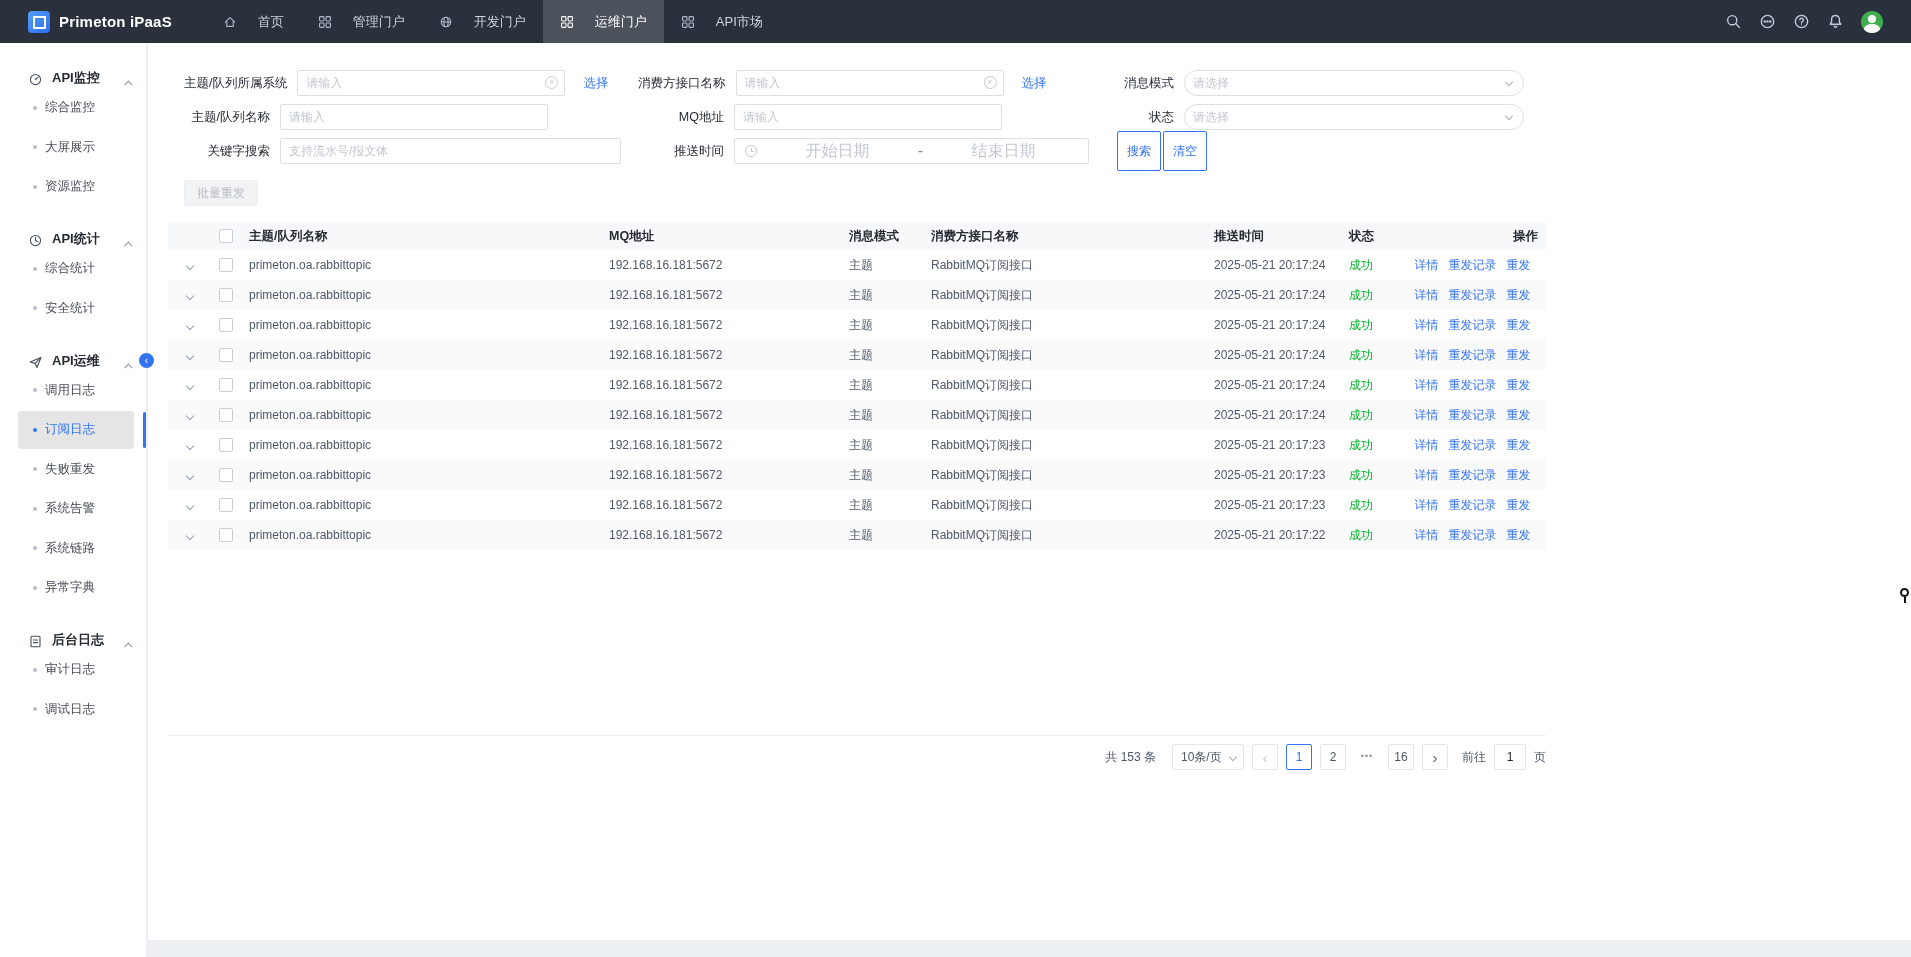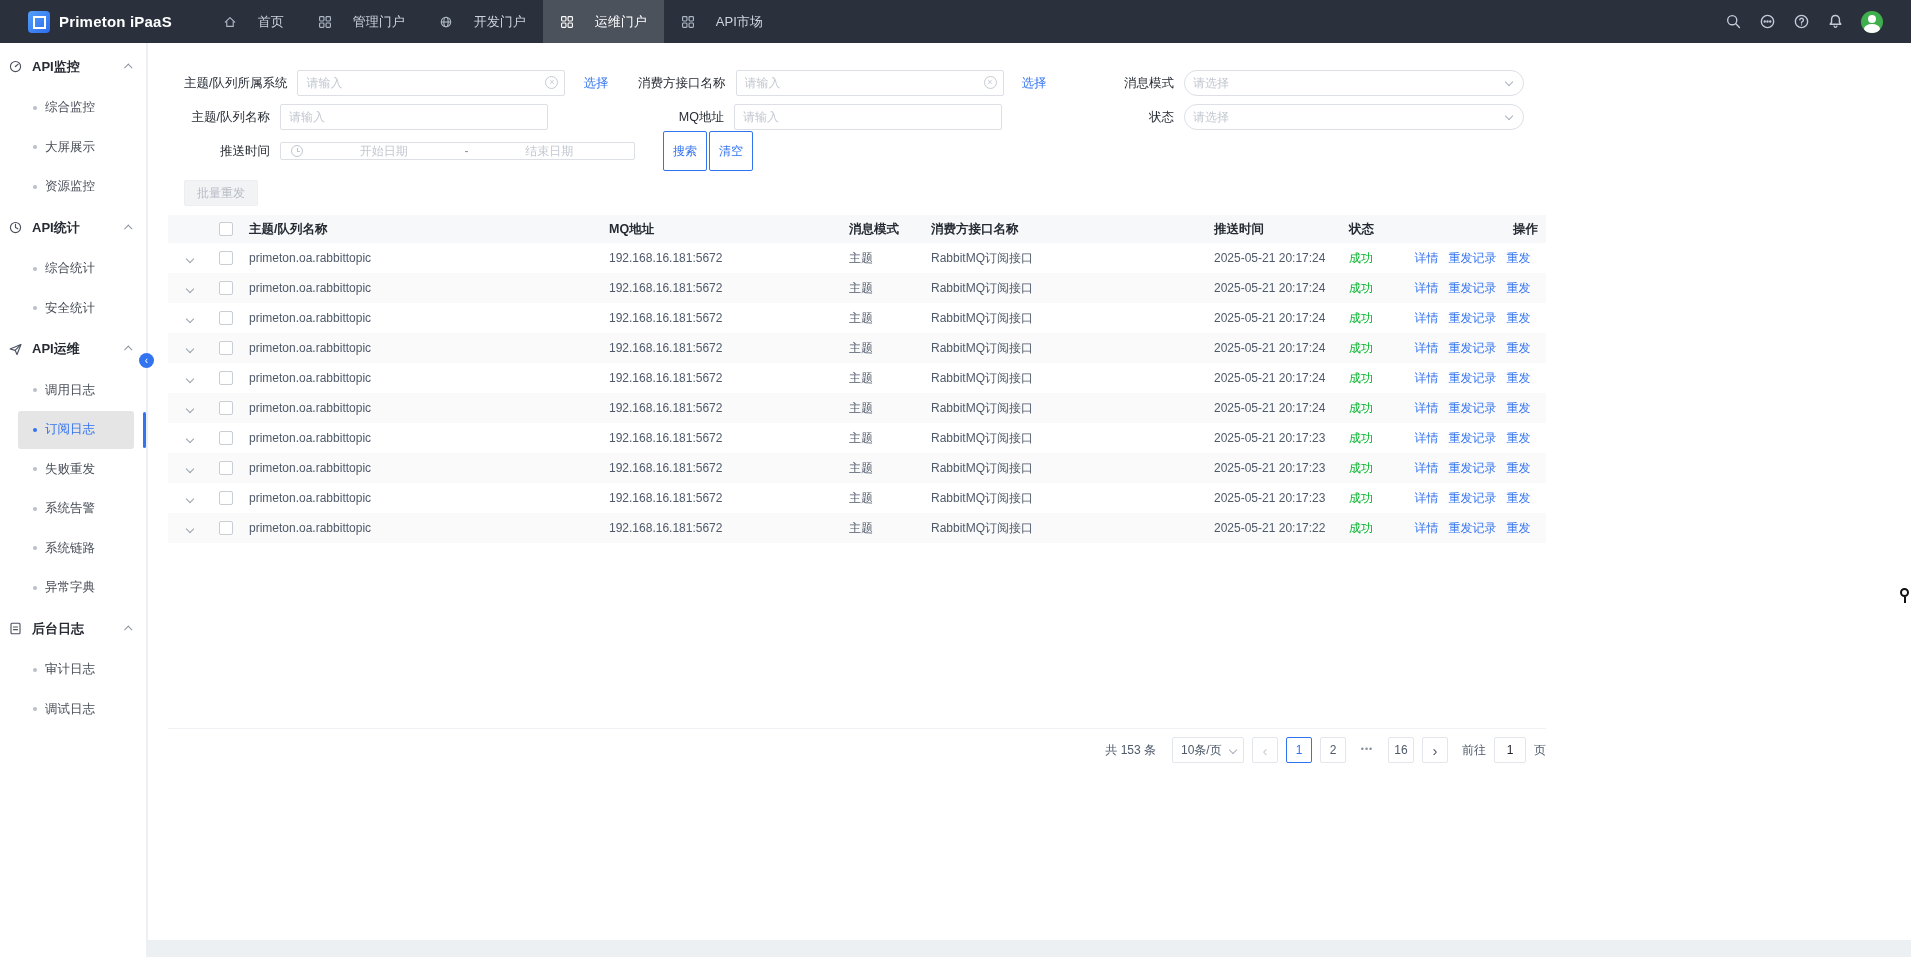--- a/index.html
+++ b/index.html
@@ -32,21 +32,21 @@
   .nav-item.active .nicon{color:#fff;}
   .nav-right{margin-left:auto;display:flex;align-items:center;gap:17px;color:#c3cbd8;}
   .nav-right .ricon{display:flex;cursor:pointer;}
   .avatar{width:22px;height:22px;border-radius:50%;background:#3fae4c;position:relative;overflow:hidden;cursor:pointer;}
   .avatar::before{content:"";position:absolute;left:7px;top:4px;width:8px;height:8px;border-radius:50%;background:#fff;}
   .avatar::after{content:"";position:absolute;left:3px;top:13px;width:16px;height:10px;border-radius:50%;background:#fff;}
 
   
   .sidebar{position:absolute;left:0;top:43px;bottom:0;width:147px;background:#fff;
            border-right:1px solid #eceff3;padding-top:3px;z-index:5;}
-  .side-group{height:41px;display:flex;align-items:center;gap:9px;padding:0 14px 0 8px;
+  .side-group{height:41px;display:flex;align-items:flex-end;gap:9px;padding:0 14px 0 28px;
               font-size:13px;font-weight:600;color:#262b33;cursor:pointer;}
   .side-group .gicon{display:flex;color:#4a5260;}
   .caret-up{width:6px;height:6px;border-right:1.2px solid #8a93a1;border-bottom:1.2px solid #8a93a1;
             transform:rotate(-135deg) translateY(-1px);margin-left:auto;}
   .side-item{height:38px;margin:1.5px 12px 1.5px 18px;display:flex;align-items:center;gap:8px;
              padding-left:15px;font-size:12.5px;color:#474d57;border-radius:3px;cursor:pointer;position:relative;}
   .side-item .dot{width:4px;height:4px;border-radius:50%;background:#b9bfc9;flex:0 0 auto;}
   .side-item.active{background:#e5e5e5;color:var(--accent);}
   .side-item.active .dot{background:var(--accent);}
   .side-item.active::after{content:"";position:absolute;right:-12px;top:1px;bottom:1px;width:3px;
@@ -74,35 +74,35 @@
                      font-family:"Liberation Sans","DejaVu Sans",sans-serif;}
   .f-inputwrap input::placeholder{color:var(--ph);}
   .clear-icon{position:absolute;right:7px;top:6px;width:13px;height:13px;border:1px solid #c6cad2;
               border-radius:50%;display:flex;align-items:center;justify-content:center;
               font-size:9px;line-height:1;color:#c6cad2;cursor:pointer;}
   .f-select{width:340px;height:26px;border:1px solid var(--border);border-radius:13px;display:flex;
             align-items:center;padding:0 24px 0 8px;font-size:12px;color:var(--ph);position:relative;cursor:pointer;}
   .chev{width:6px;height:6px;border-right:1px solid #aab1bc;border-bottom:1px solid #aab1bc;
         transform:rotate(45deg);position:absolute;right:11px;top:8px;}
   .f-link{color:var(--accent);font-size:12.5px;margin-left:18px;cursor:pointer;white-space:nowrap;}
-  .f-daterange{width:454px;height:18px;border:1px solid var(--border);border-radius:2px;display:flex;
-               align-items:center;padding:0 10px;font-size:12px;color:var(--ph);gap:6px;}
+  .f-daterange{width:454px;height:26px;border:1px solid var(--border);border-radius:2px;display:flex;
+               align-items:center;padding:0 10px;font-size:16px;color:var(--ph);gap:6px;}
   .clock{width:12px;height:12px;border:1px solid #c2c7d0;border-radius:50%;position:relative;flex:0 0 auto;}
   .clock::after{content:"";position:absolute;left:5px;top:2px;width:1px;height:4px;background:#c2c7d0;}
   .clock::before{content:"";position:absolute;left:5px;top:5px;width:3px;height:1px;background:#c2c7d0;}
   .dr-start,.dr-end{flex:1;text-align:center;}
   .dr-sep{color:#86909c;}
   .btn-outline{height:40px;padding:0 9px;border:1px solid var(--accent);color:var(--accent);background:#fff;
                border-radius:2px;font-size:12px;display:inline-flex;align-items:center;cursor:pointer;
                font-family:inherit;}
   .btn-search{margin-left:28px;}
   .btn-clear{margin-left:2px;}
 
   
-  .toolbar{margin:16px 0 9px 16px;}
+  .toolbar{margin:16px 0 16px 16px;}
   .btn-disabled{height:26px;padding:0 12px;background:#f2f3f5;color:#b7bcc5;border:1px solid #eceef2;
                 border-radius:2px;font-size:12px;display:inline-flex;align-items:center;font-family:inherit;}
 
   
   table{border-collapse:collapse;table-layout:fixed;width:1378px;font-size:12px;}
   thead th{height:28px;background:#f7f8fa;text-align:left;padding:0 8px;font-size:12.5px;
            color:#262b33;font-weight:600;}
   thead th.center{text-align:right;}
   tbody td{height:30px;padding:0 8px;color:var(--txt2);white-space:nowrap;overflow:hidden;}
   tbody tr:nth-child(even){background:#fafafa;}
@@ -382,20 +382,26 @@
         <div class="fg">
           <span class="f-label f-label3">状态</span>
           <span class="f-select">
             <span>请选择</span>
             <span class="chev"></span>
           </span>
         </div>
       </div>
 
       <div class="f-row">
+        <div class="fg fg1">
+          <span class="f-label">关键字搜索</span>
+          <span class="f-inputwrap wide">
+            <input placeholder="支持流水号/报文体" style="">
+          </span>
+        </div>
         <div class="fg fg2">
           <span class="f-label">推送时间</span>
           <span class="f-daterange">
             <span class="clock"></span>
             <span class="dr-start">开始日期</span>
             <span class="dr-sep">-</span>
             <span class="dr-end">结束日期</span>
           </span>
         </div>
         <button class="btn-outline btn-search">搜索</button>

